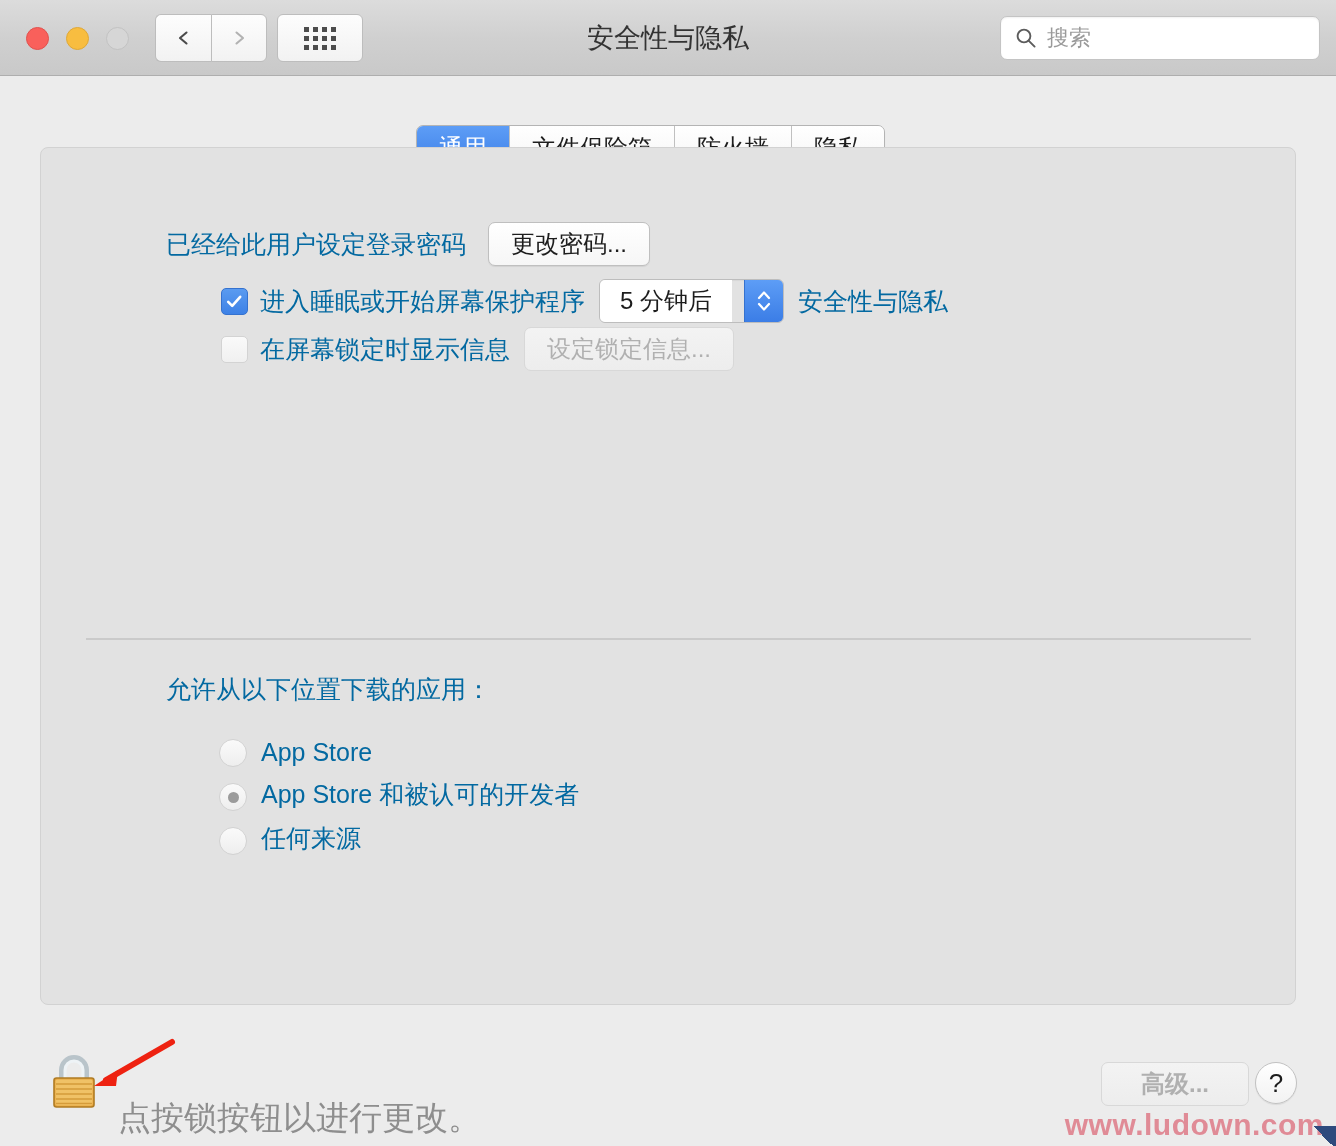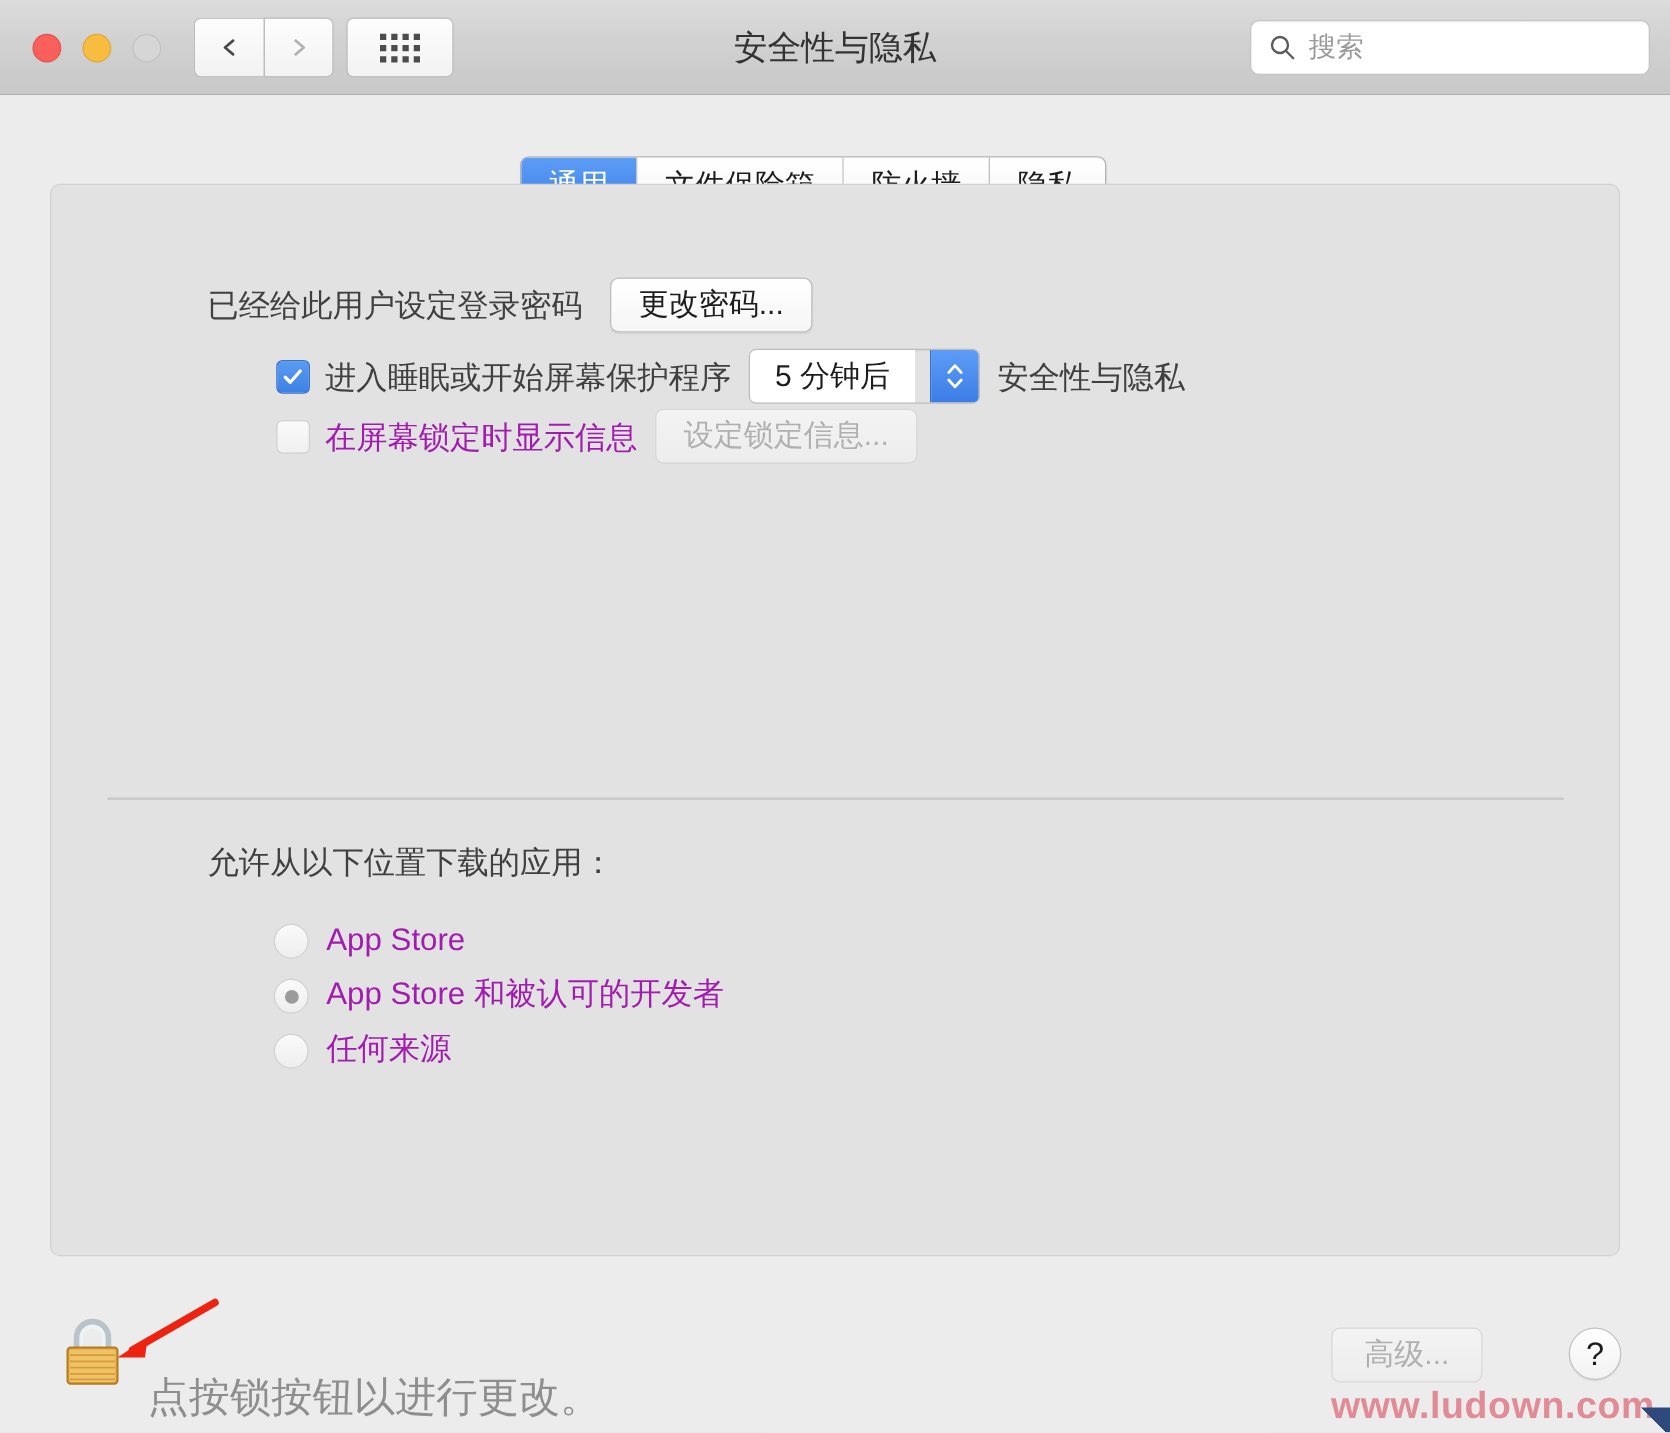--- a/index.html
+++ b/index.html
@@ -139,26 +139,26 @@
     border: 1px solid #d2d2d2;
     border-radius: 8px;
     box-sizing: border-box;
   }
 
   .row { position: absolute; display: flex; align-items: center; }
 
   #row-password { left: 125px; top: 74px; }
   .label-plain {
     font-size: 25px;
-    color: #404040;
+    color: #0369a1;
     white-space: nowrap;
   }
   .label-dim {
     font-size: 25px;
-    color: #a21caf;
+    color: #0369a1;
     white-space: nowrap;
   }
 
   .btn {
     background: linear-gradient(to bottom, #ffffff 0%, #f6f6f6 100%);
     border: 1px solid #bfbfbf;
     border-radius: 7px;
     font-size: 24px;
     color: #1d1d1d;
     padding: 0 22px;
@@ -273,24 +273,25 @@
     white-space: nowrap;
   }
   #arrow-annotation {
     position: absolute;
     left: 80px; top: 1036px;
     width: 100px; height: 56px;
     pointer-events: none;
   }
   #advanced-button {
     position: absolute;
-    left: 1065px; top: 1062px;
-    width: 121px; height: 44px;
+    left: 1101px; top: 1062px;
+    width: 148px; height: 44px;
     text-align: center;
     padding: 0;
+    font-weight: bold;
   }
   #help-button {
     position: absolute;
     left: 1255px; top: 1062px;
     width: 42px; height: 42px;
     border-radius: 50%;
     background: linear-gradient(to bottom, #ffffff 0%, #f2f2f2 100%);
     border: 1px solid #c2c2c2;
     box-sizing: border-box;
     display: flex;

